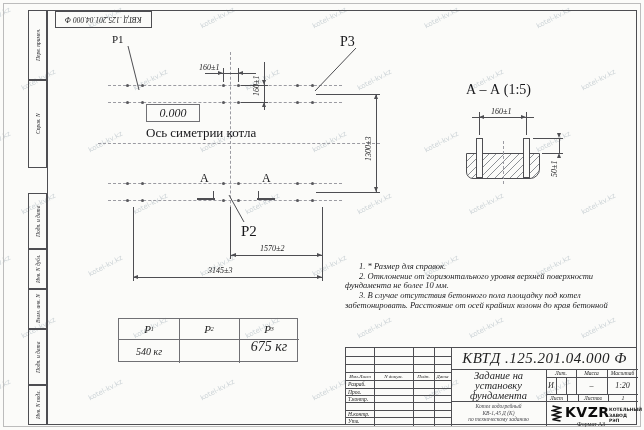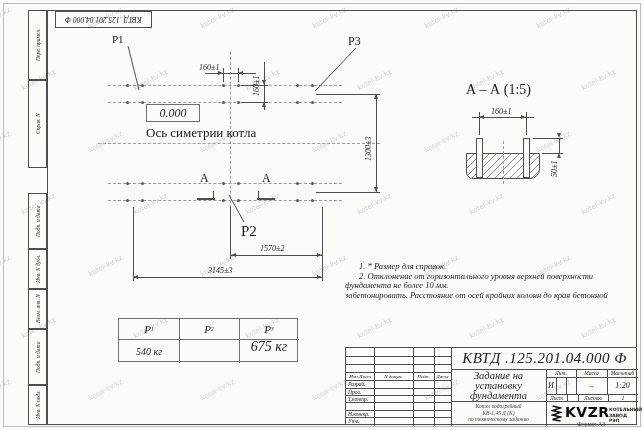--- a/index.html
+++ b/index.html
@@ -149,21 +149,21 @@
       <div class="dot" style="left: 312px; top: 200px;"></div>
     </div>
 
   <svg class="overlay" width="644" height="430">
     <line x1="128" y1="46" x2="139" y2="90" stroke="#4e4e52" stroke-width="1"></line>
     <line x1="356" y1="48" x2="315" y2="91" stroke="#4e4e52" stroke-width="1"></line>
     <line x1="244" y1="222" x2="229" y2="195" stroke="#4e4e52" stroke-width="1"></line>
   </svg>
 
   <div class="lbl" style="left:112px;top:33px;font-size:11px">P1</div>
-  <div class="lbl" style="left:348px;top:34px;font-size:12px">P3</div>
+  <div class="lbl" style="left:340px;top:34px;font-size:14px">P3</div>
   <div class="lbl" style="left:241px;top:223px;font-size:15px">P2</div>
 
   <div class="box" style="left:146px;top:104px;width:54px;height:18px;border-color:#707074;display:flex;align-items:center;justify-content:center">
     <span style="font:italic 12px 'Liberation Serif',serif">0.000</span>
   </div>
   <div class="lbl" style="left:146px;top:125px;font-size:13px">Ось симетрии котла</div>
 
   <div>
     <div class="vl" style="left:223px;top:68px;height:14px"></div>
     <div class="vl" style="left:238px;top:68px;height:14px"></div>
@@ -238,20 +238,21 @@
     <div class="vl" style="left:559px;top:138px;height:15px"></div>
     <div class="ar ar-d" style="left:557px;top:133px"></div>
     <div class="ar ar-u" style="left:557px;top:153px"></div>
     <div class="dt rot" style="left:550px;top:177px">50±1</div>
   </div>
 
   <div class="abs" style="left:345px;top:262px;width:290px">
     <div class="note ind">1. * Размер для справок.</div>
     <div class="note ind">2. Отклонение от горизонтального уровня верхней поверхности</div>
     <div class="note">фундамента не более 10 мм.</div>
+    <div class="note ind">3. В случае отсутствия бетонного пола площадку под котел</div>
     <div class="note">забетонировать. Расстояние от осей крайних колонн до края бетонной</div>
   </div>
 
   <div class="box" style="left:118px;top:318px;width:180px;height:44px;border-color:#707074">
     <div class="vl" style="left:60px;top:0;height:44px;background:#707074"></div>
     <div class="vl" style="left:120px;top:0;height:44px;background:#707074"></div>
     <div class="hl" style="left:0;top:20px;width:180px;background:#707074"></div>
     <div class="cell" style="left:0;top:0;width:60px;height:20px;font-size:11px">
       <span>P</span>
         <sub style="font-size:6px">1</sub>

